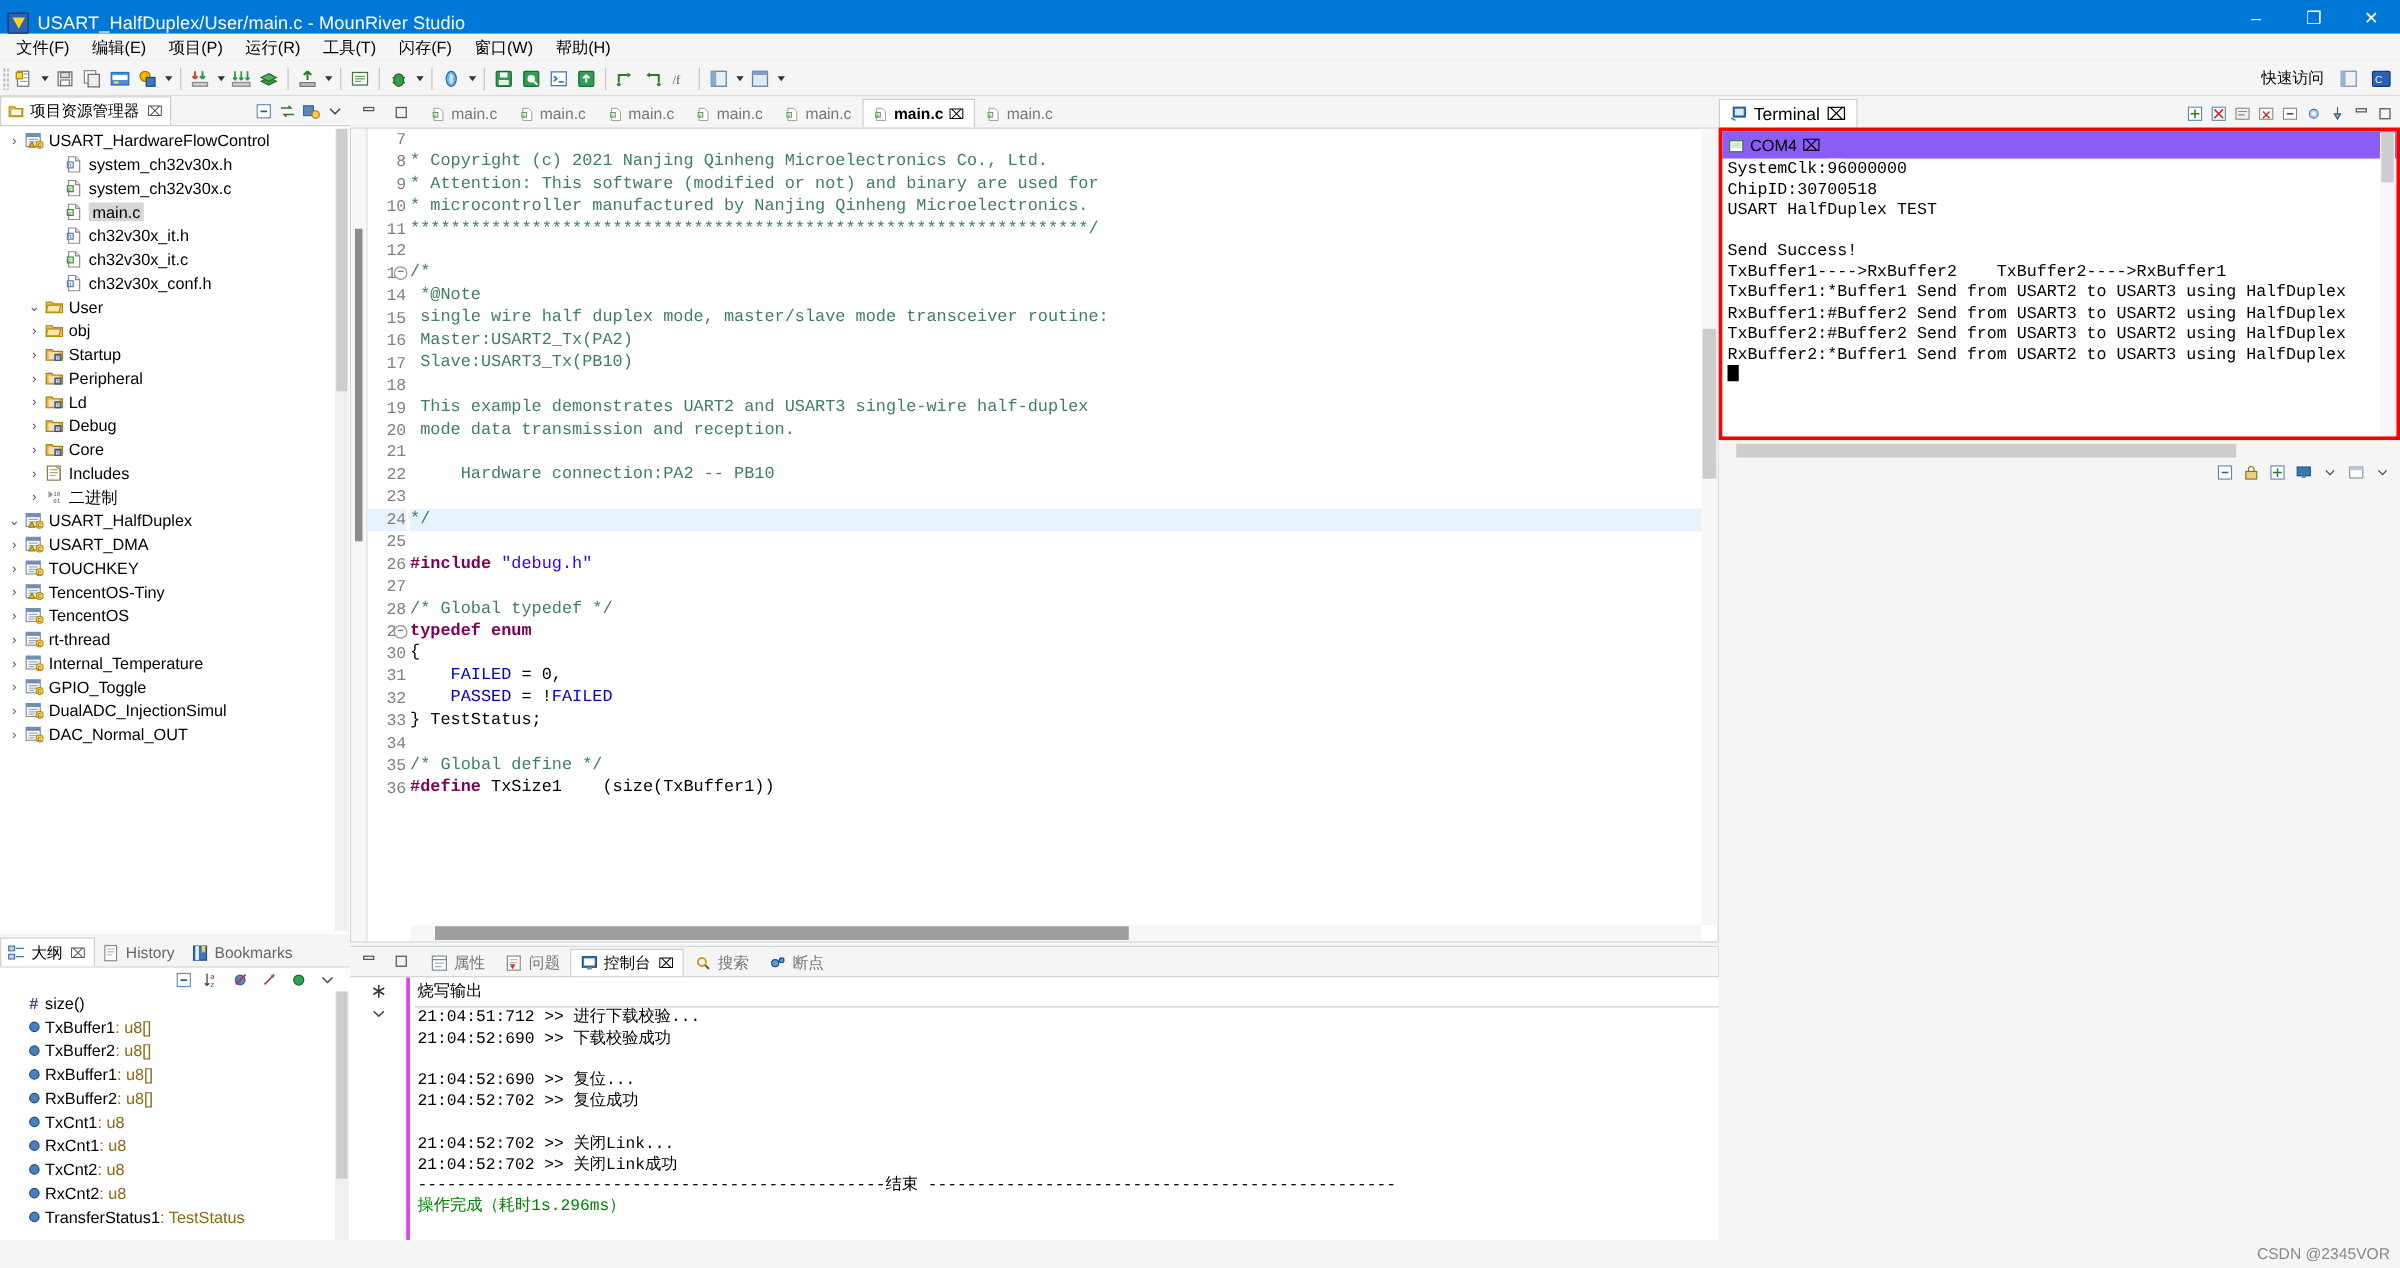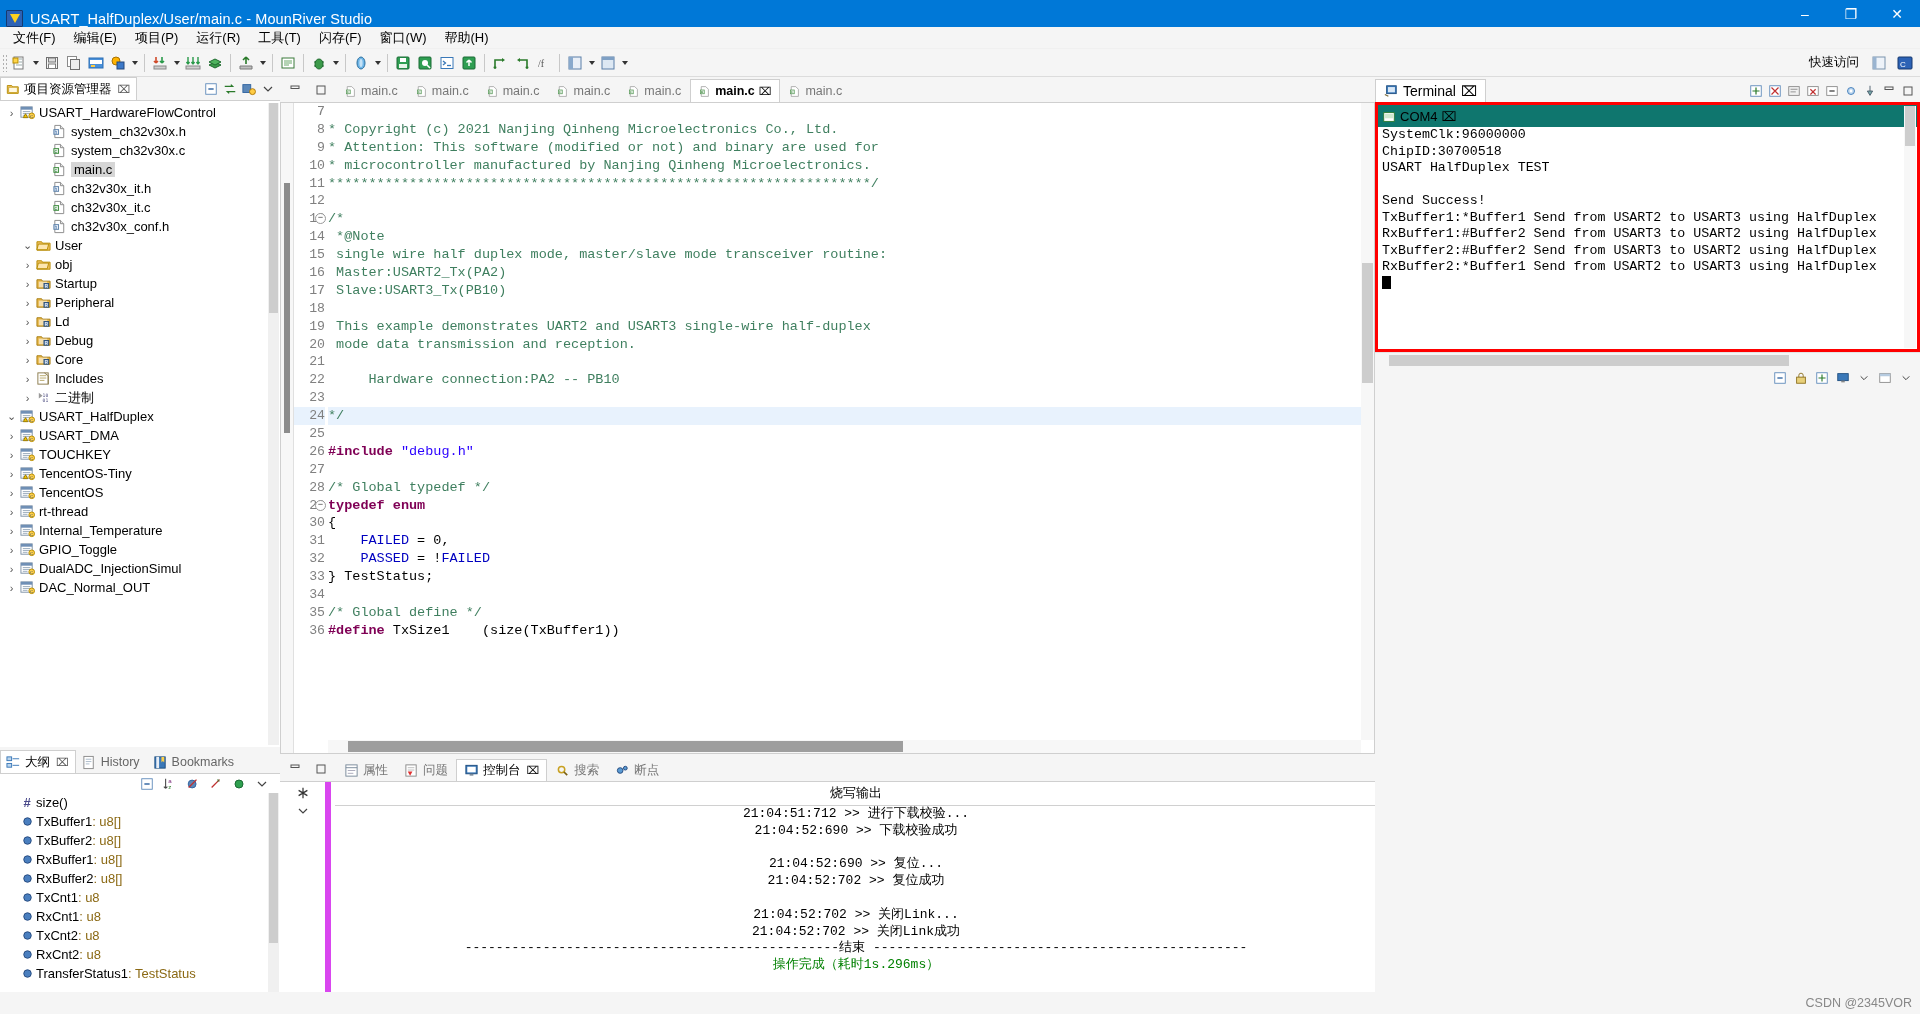--- a/index.html
+++ b/index.html
@@ -123,32 +123,32 @@
 
   
   .consolepanel { height: 235px; flex: none; display: flex; flex-direction: column; background: #0f766e; margin-top: 3px;}
   .ctabrow { height: 24px; display: flex; align-items: flex-end; background: #f5f5f5; flex: none;}
   .ctabs { display: flex; align-items: flex-end; }
   .ctab { display: flex; align-items: center; gap: 4px; height: 22px; padding: 0 7px; font-size: 12.5px; color: #777; border: 1px solid transparent; border-bottom: none;}
   .ctab.active { background: #fff; color: #000; border-color: #cfcfcf; }
   .ctab .x { font-size: 11px; margin-left: 2px;}
   .cbody { flex: 1; display: flex; min-height: 0; background: #fff; border-top: 1px solid #cfcfcf;}
   .cgutter { width: 45px; flex: none; background: #fff; display: flex; flex-direction: column; align-items: center; padding-top: 3px; gap: 2px;}
-  .ccontent { flex: 1; min-width: 0; position: relative; background: #fff; border-left: 6px solid #d946ef; padding-left: 4px; text-align: center;}
+  .ccontent { flex: 1; min-width: 0; position: relative; background: #fff; border-left: 3px solid #d946ef; padding-left: 4px;}
   .cheader { font-size: 13px; padding: 2px 0 3px 2px; border-bottom: 1px solid #d0d0d0; }
   .cline { font-family: "Liberation Mono", monospace; font-size: 13px; line-height: 16.8px; white-space: pre; padding-left: 2px;}
   .cline.green { color: #008000; }
 
   
   .rightcol { width: 545px; flex: none; display: flex; flex-direction: column; background: #f5f5f5; }
   .termtabrow { height: 25px; display: flex; align-items: flex-end; background: #f5f5f5; flex: none; position: relative;}
   .termtab { display: flex; align-items: center; gap: 5px; height: 23px; padding: 0 8px; font-size: 14px; background: #fff; border: 1px solid #cfcfcf; border-bottom: none; }
   .term-tools { margin-left: auto; display: flex; align-items: center; gap: 3px; padding: 0 4px 3px 0;}
   .termbody { flex: 1; display: flex; flex-direction: column; min-height: 0; border: 3px solid #ff0000; background: #fff; position: relative;}
-  .comtabrow { height: 22px; display: flex; align-items: flex-end; background: #0f766e; flex: none;}
+  .comtabrow { height: 22px; display: flex; align-items: flex-end; background: #8b5cf6; flex: none;}
   .comtab { display: flex; align-items: center; gap: 4px; height: 21px; padding: 0 7px 0 4px; font-size: 13px; color: #000; position: relative;}
   .comtab:after { content: ""; position: absolute; right: -10px; top: 0; width: 12px; height: 21px; border-bottom: 1px solid #fff; }
   .termtext { flex: 1; padding: 0 0 0 4px; overflow: hidden; background: #fff; min-height: 0;}
   .tline { font-family: "Liberation Mono", monospace; font-size: 13.3px; line-height: 16.5px; white-space: pre; color: #000;}
   .cursor { display: inline-block; width: 9px; height: 13px; background: #000; vertical-align: -2px;}
   .termbar { height: 16px; background: #f5f5f5; position: relative; flex: none; border-top: 1px solid #e4e4e4;}
   .termhthumb { position: absolute; left: 14px; top: 2px; height: 11px; width: 400px; background: #cdcdcd;}
   .termvscroll { position: absolute; right: 1px; top: 1px; bottom: 1px; width: 12px; background: #f7f7f7; }
   .tvthumb { position: absolute; left: 1px; width: 10px; top: 0; height: 40px; background: #cdcdcd;}
   .termfoot { height: 20px; background: #f5f5f5; display: flex; align-items: center; justify-content: flex-end; gap: 5px; padding-right: 6px; flex: none;}
@@ -1238,20 +1238,21 @@
             <span>COM4</span>
             <span class="x">⌧</span>
           </div>
         </div>
         <div class="termtext" id="term-lines">
             <div class="tline">SystemClk:96000000</div>
             <div class="tline">ChipID:30700518</div>
             <div class="tline">USART HalfDuplex TEST</div>
             <div class="tline">&nbsp;</div>
             <div class="tline">Send Success!</div>
+            <div class="tline">TxBuffer1----&gt;RxBuffer2    TxBuffer2----&gt;RxBuffer1</div>
             <div class="tline">TxBuffer1:*Buffer1 Send from USART2 to USART3 using HalfDuplex</div>
             <div class="tline">RxBuffer1:#Buffer2 Send from USART3 to USART2 using HalfDuplex</div>
             <div class="tline">TxBuffer2:#Buffer2 Send from USART3 to USART2 using HalfDuplex</div>
             <div class="tline">RxBuffer2:*Buffer1 Send from USART2 to USART3 using HalfDuplex</div>
             <div class="tline"><span class="cursor"></span></div>
           </div>
         <div class="termvscroll">
             <div class="tvthumb"></div>
           </div>
       </div>

